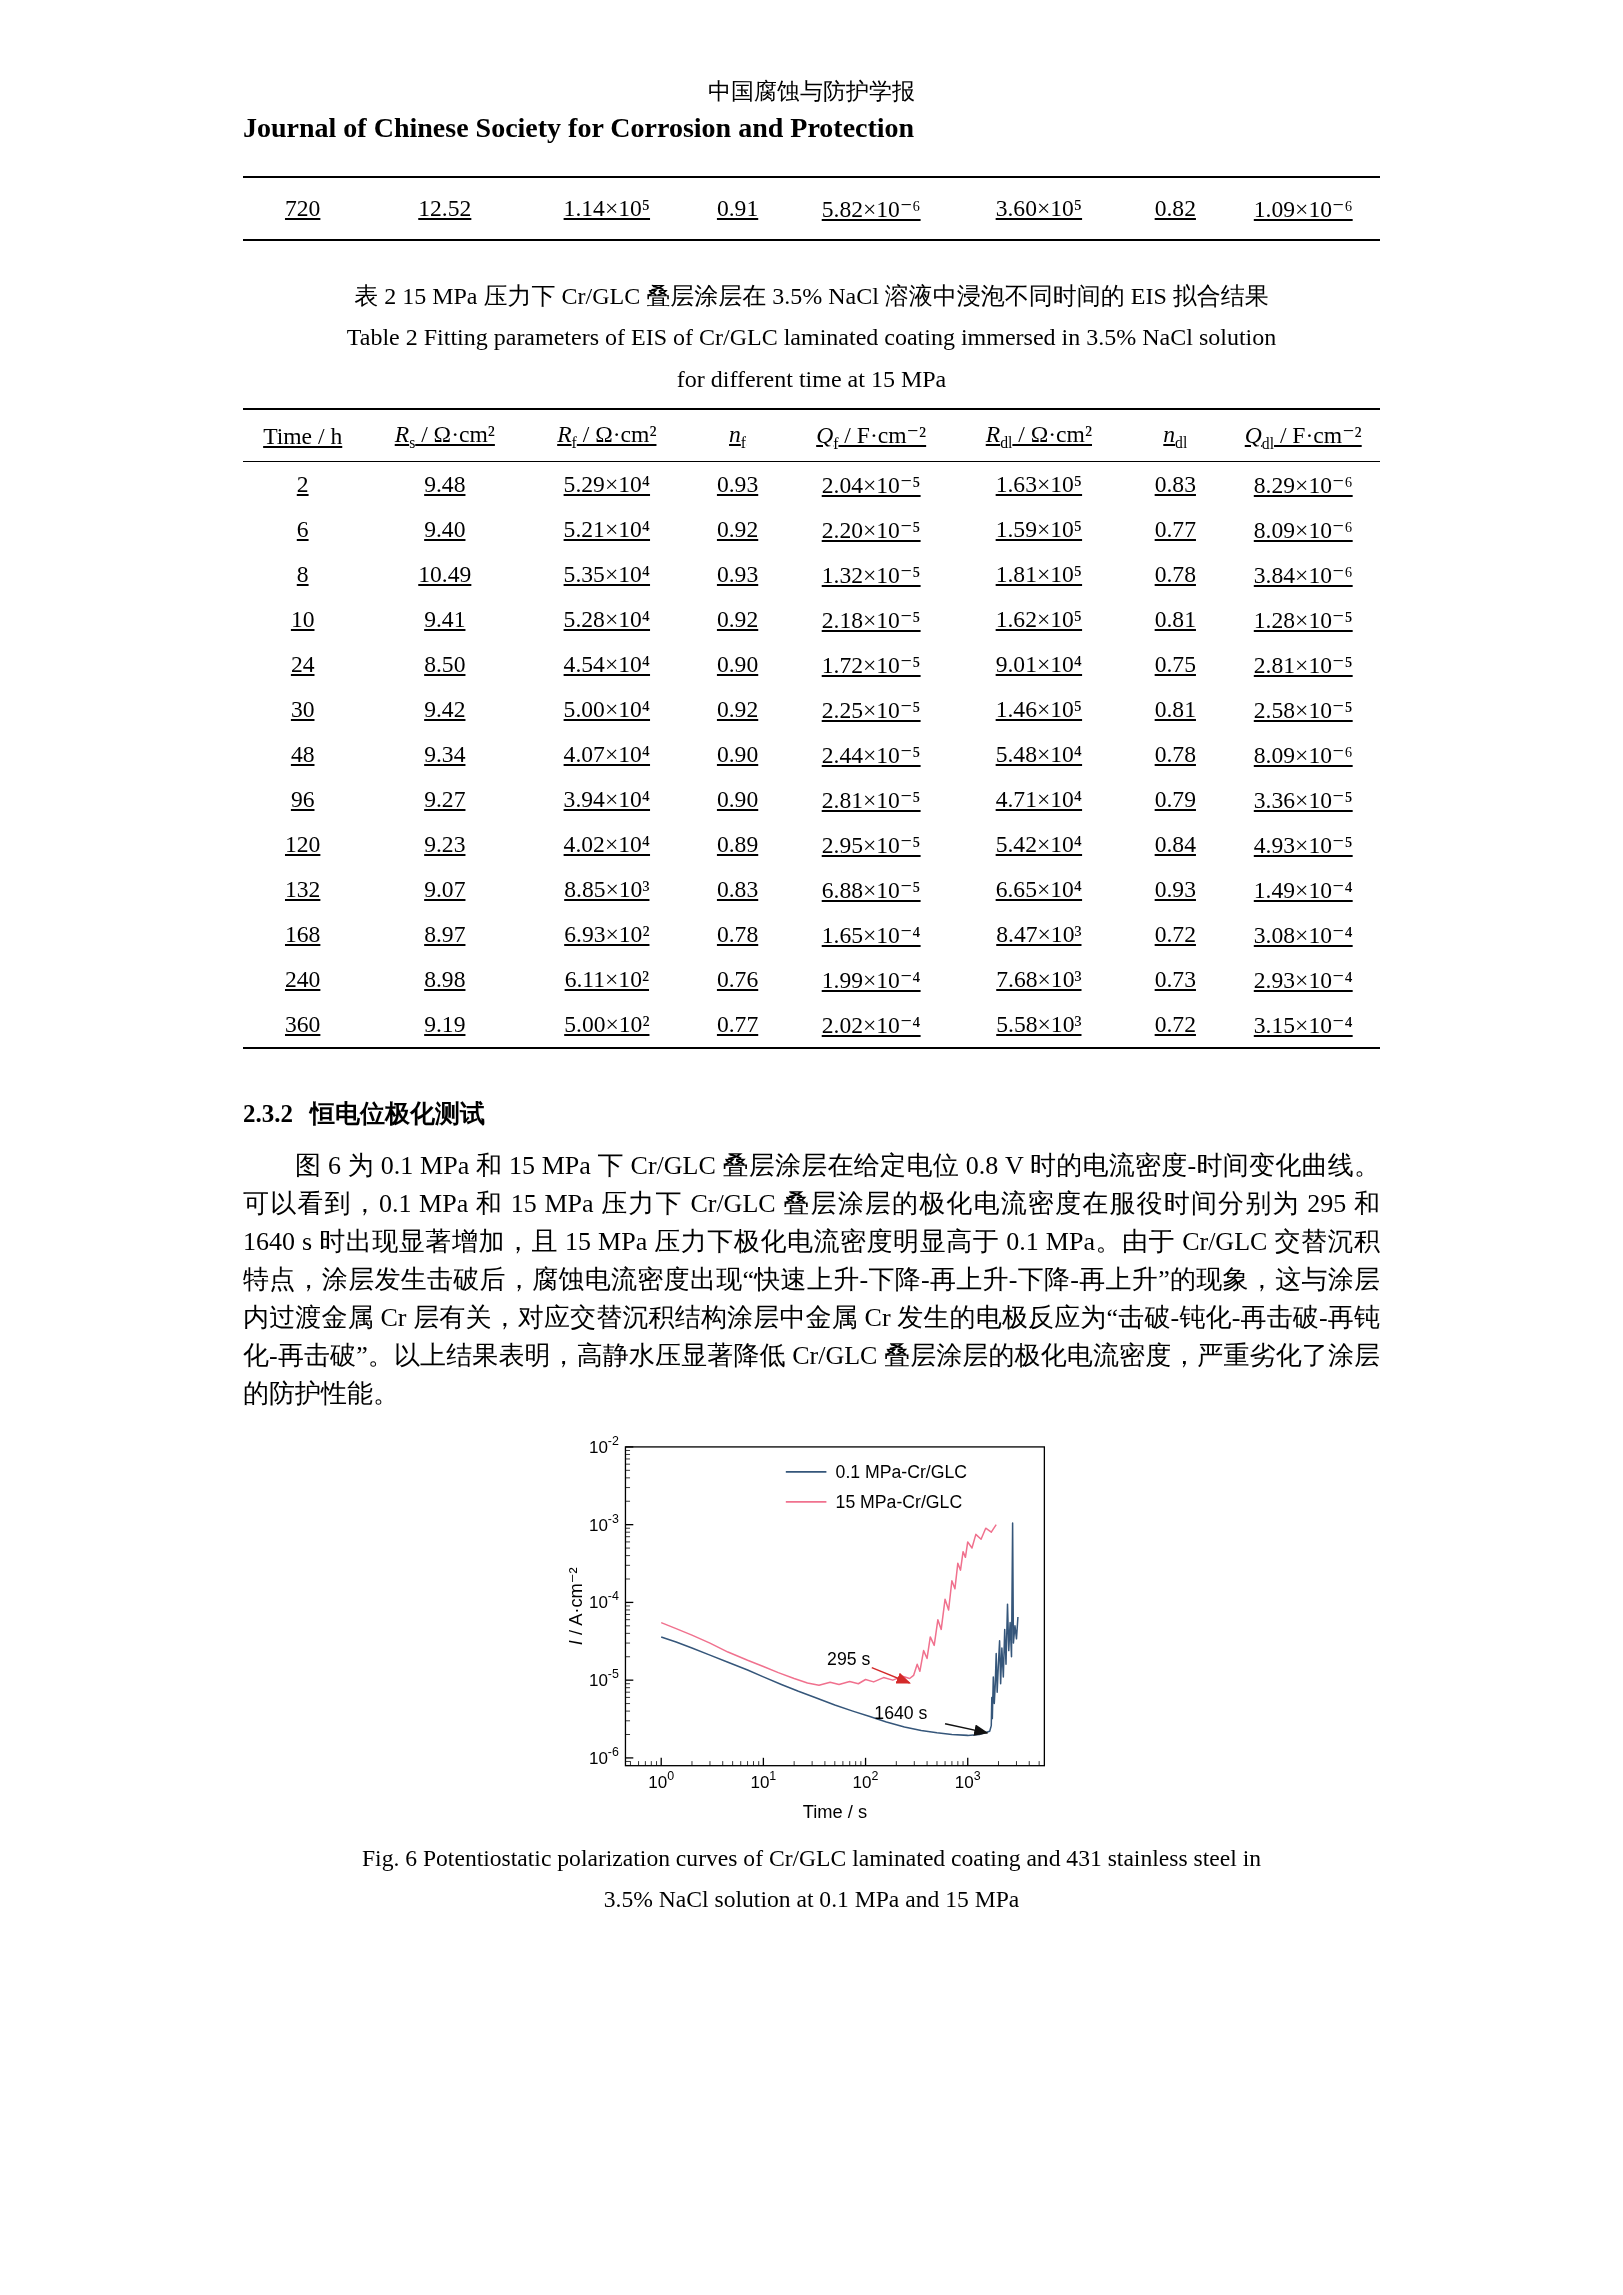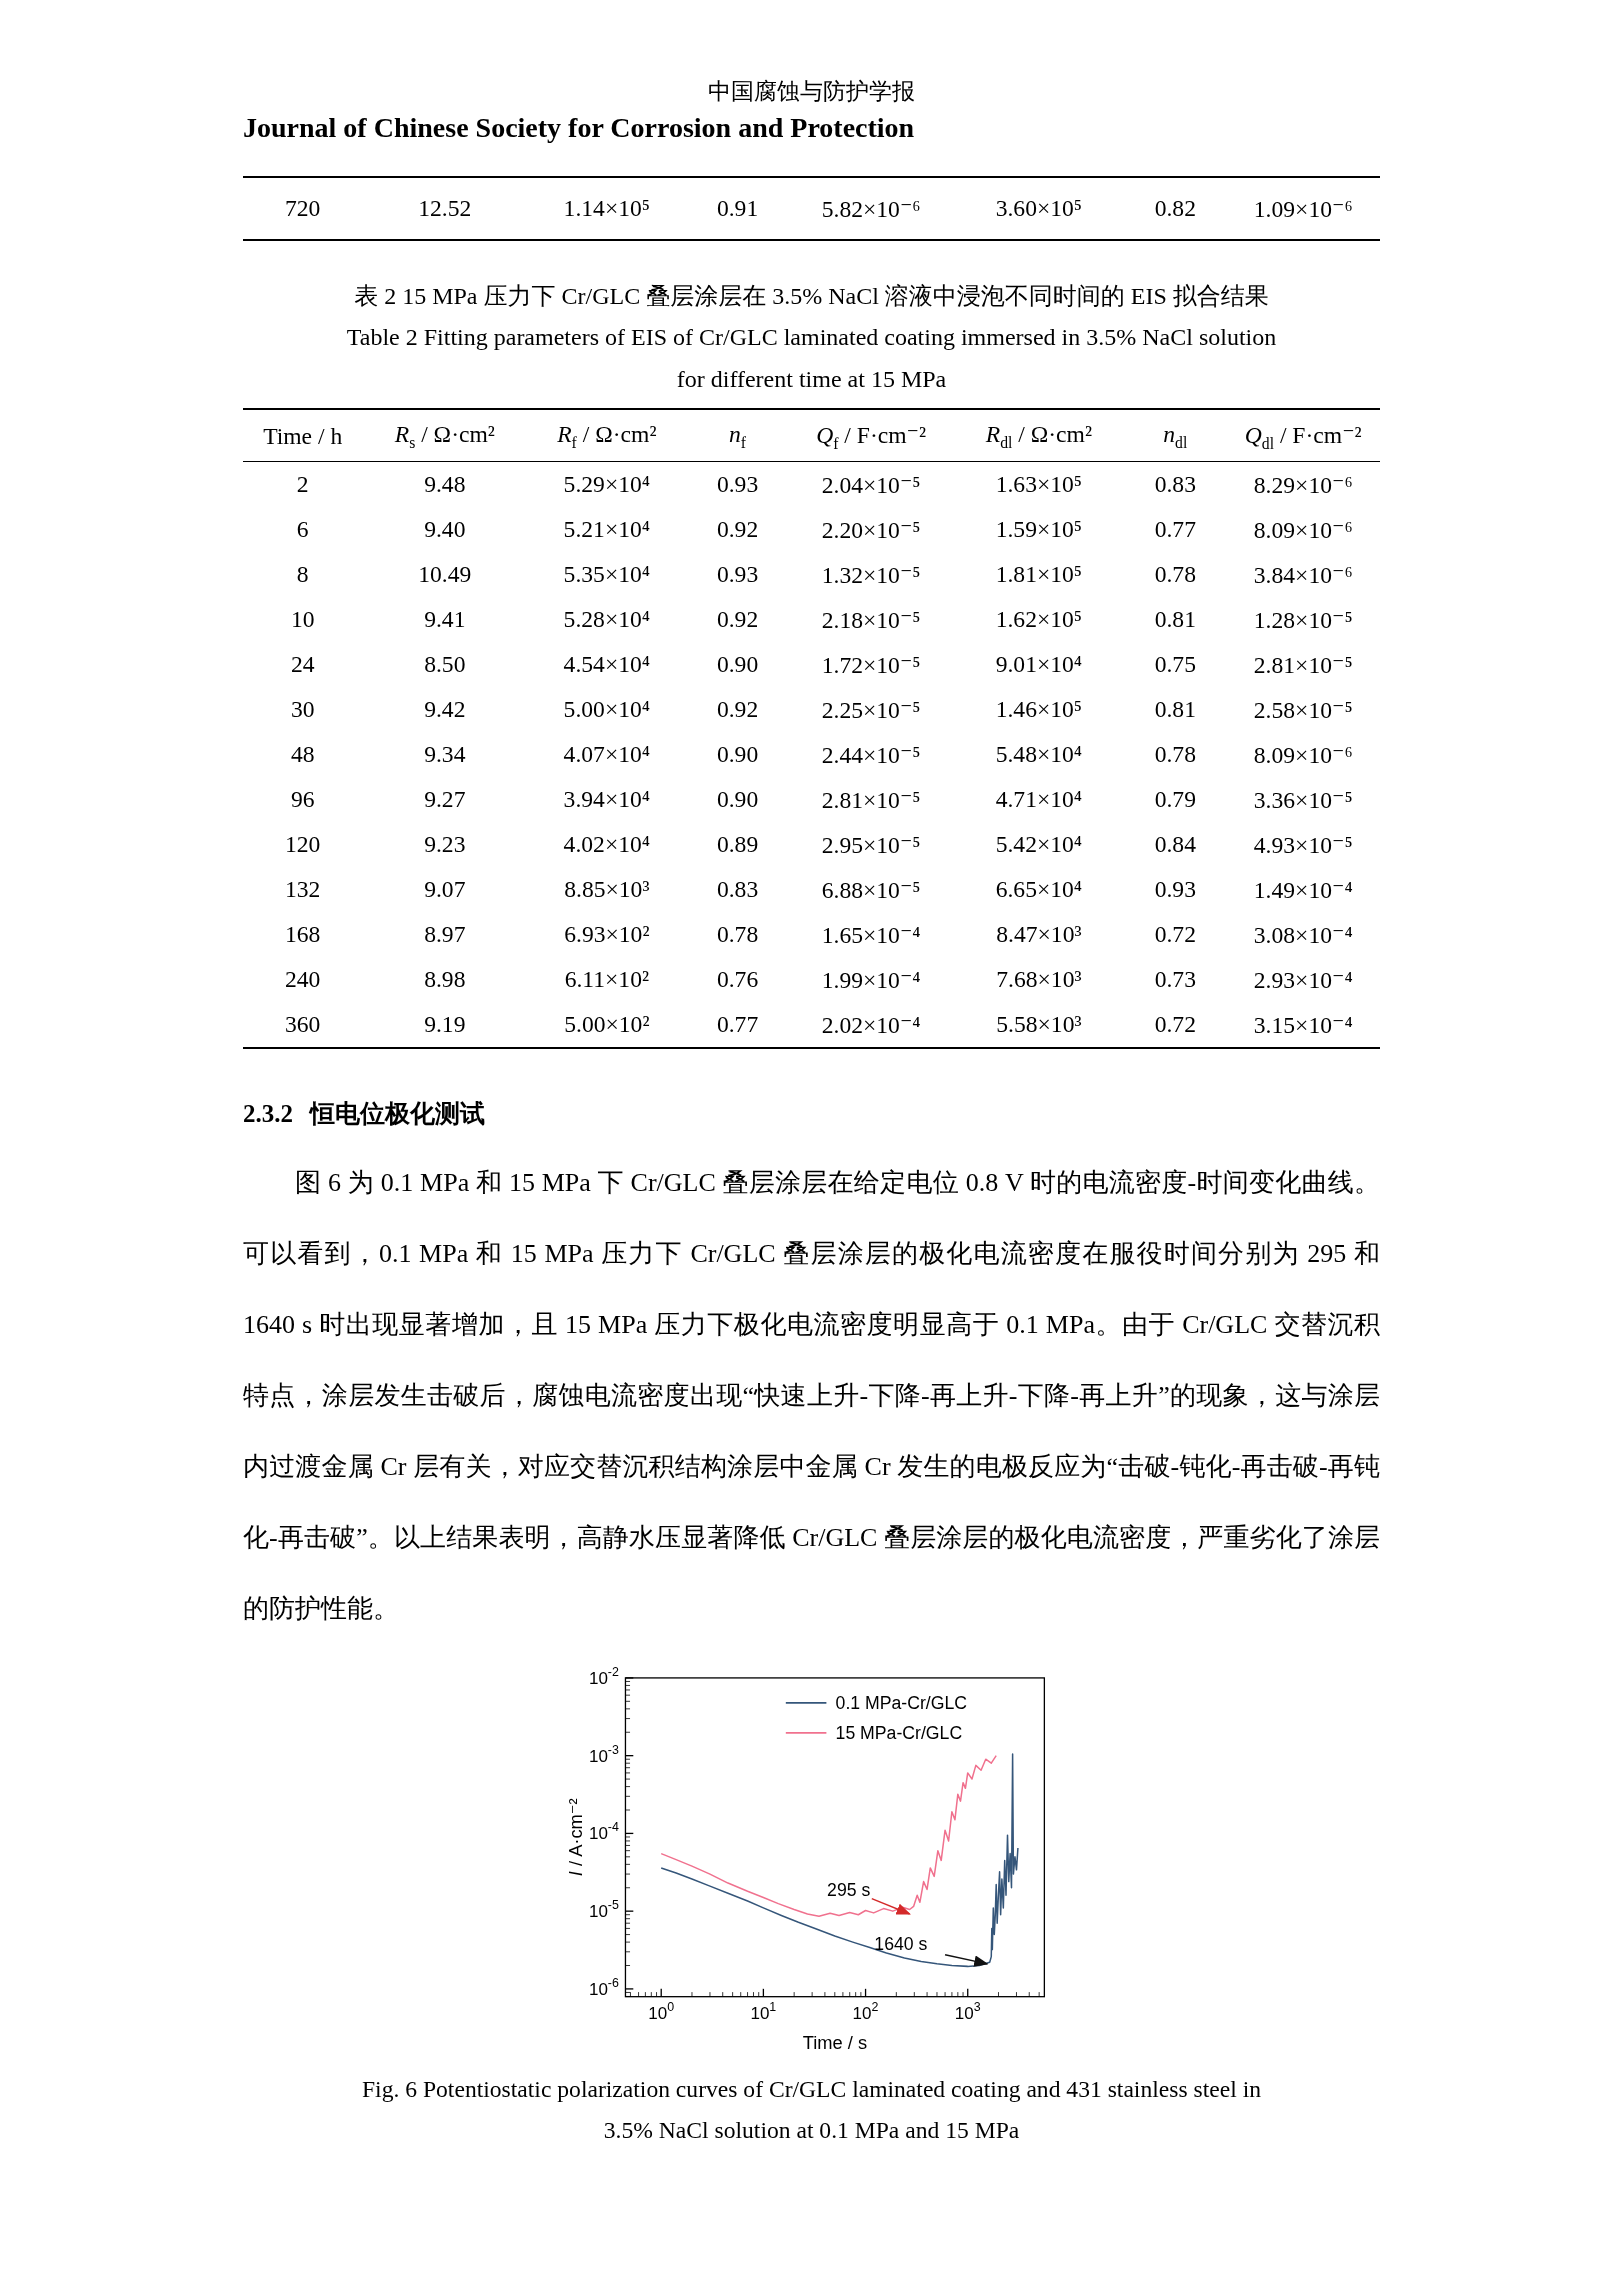--- a/index.html
+++ b/index.html
@@ -7,40 +7,40 @@
   body {
     width:1623px; height:2295px;
     font-family:"Liberation Serif","DejaVu Serif",serif;
     color:#000; position:relative; overflow:hidden;
   }
   .page { width:100%; height:100%; padding:76px 243px 0 243px; }
 
   .journal-cn { text-align:center; font-size:23px; line-height:1.4; }
   .journal-en { text-align:left; font-size:28px; line-height:1.4;font-weight:bold; }
 
-  table { width:100%; table-layout:fixed; border-collapse:collapse; }
+  table { width:100%; table-layout:fixed; border-collapse:collapse;text-decoration:underline; }
   .cont-table { border-top:2px solid #000; border-bottom:2px solid #000; margin-top:29px; }
   .cont-table td { text-align:center; font-size:23.6px; padding:16.4px 0; }
 
   .caption-block { margin-top:35px; text-align:center; font-size:24px; line-height:1.72; }
 
   .data-table { border-top:2px solid #000; border-bottom:2px solid #000; margin-top:7.9px; }
   .data-table th {
     font-weight:normal; font-size:23.6px; text-align:center;
     padding:11px 0 8.5px 0; border-bottom:1.3px solid #000;
   }
   .data-table td { text-align:center; font-size:23.6px; padding:8.5px 0; }
   .data-table th i { font-style:italic; }
   .data-table th sub, .cont-table sub { font-size:15.7px; }
 
   .section-heading { margin-top:48px; font-size:25px; font-weight:bold; }
   .section-heading .sec-title { margin-left:17px; }
 
   .body-par {
-    margin-top:17px; font-size:26px; line-height:71px;
+    margin-top:17px; font-size:26px; line-height:38px;
     text-align:justify; text-indent:2em;
   }
 
   .figure-block { margin-top:22px; text-align:center; }
   .figure-block svg { font-family:"Liberation Sans","DejaVu Sans",sans-serif; }
   .fig-caption { margin-top:7.9px; text-align:center; font-size:23.6px; line-height:1.75; }
 </style>
 </head>
 <body>
 

